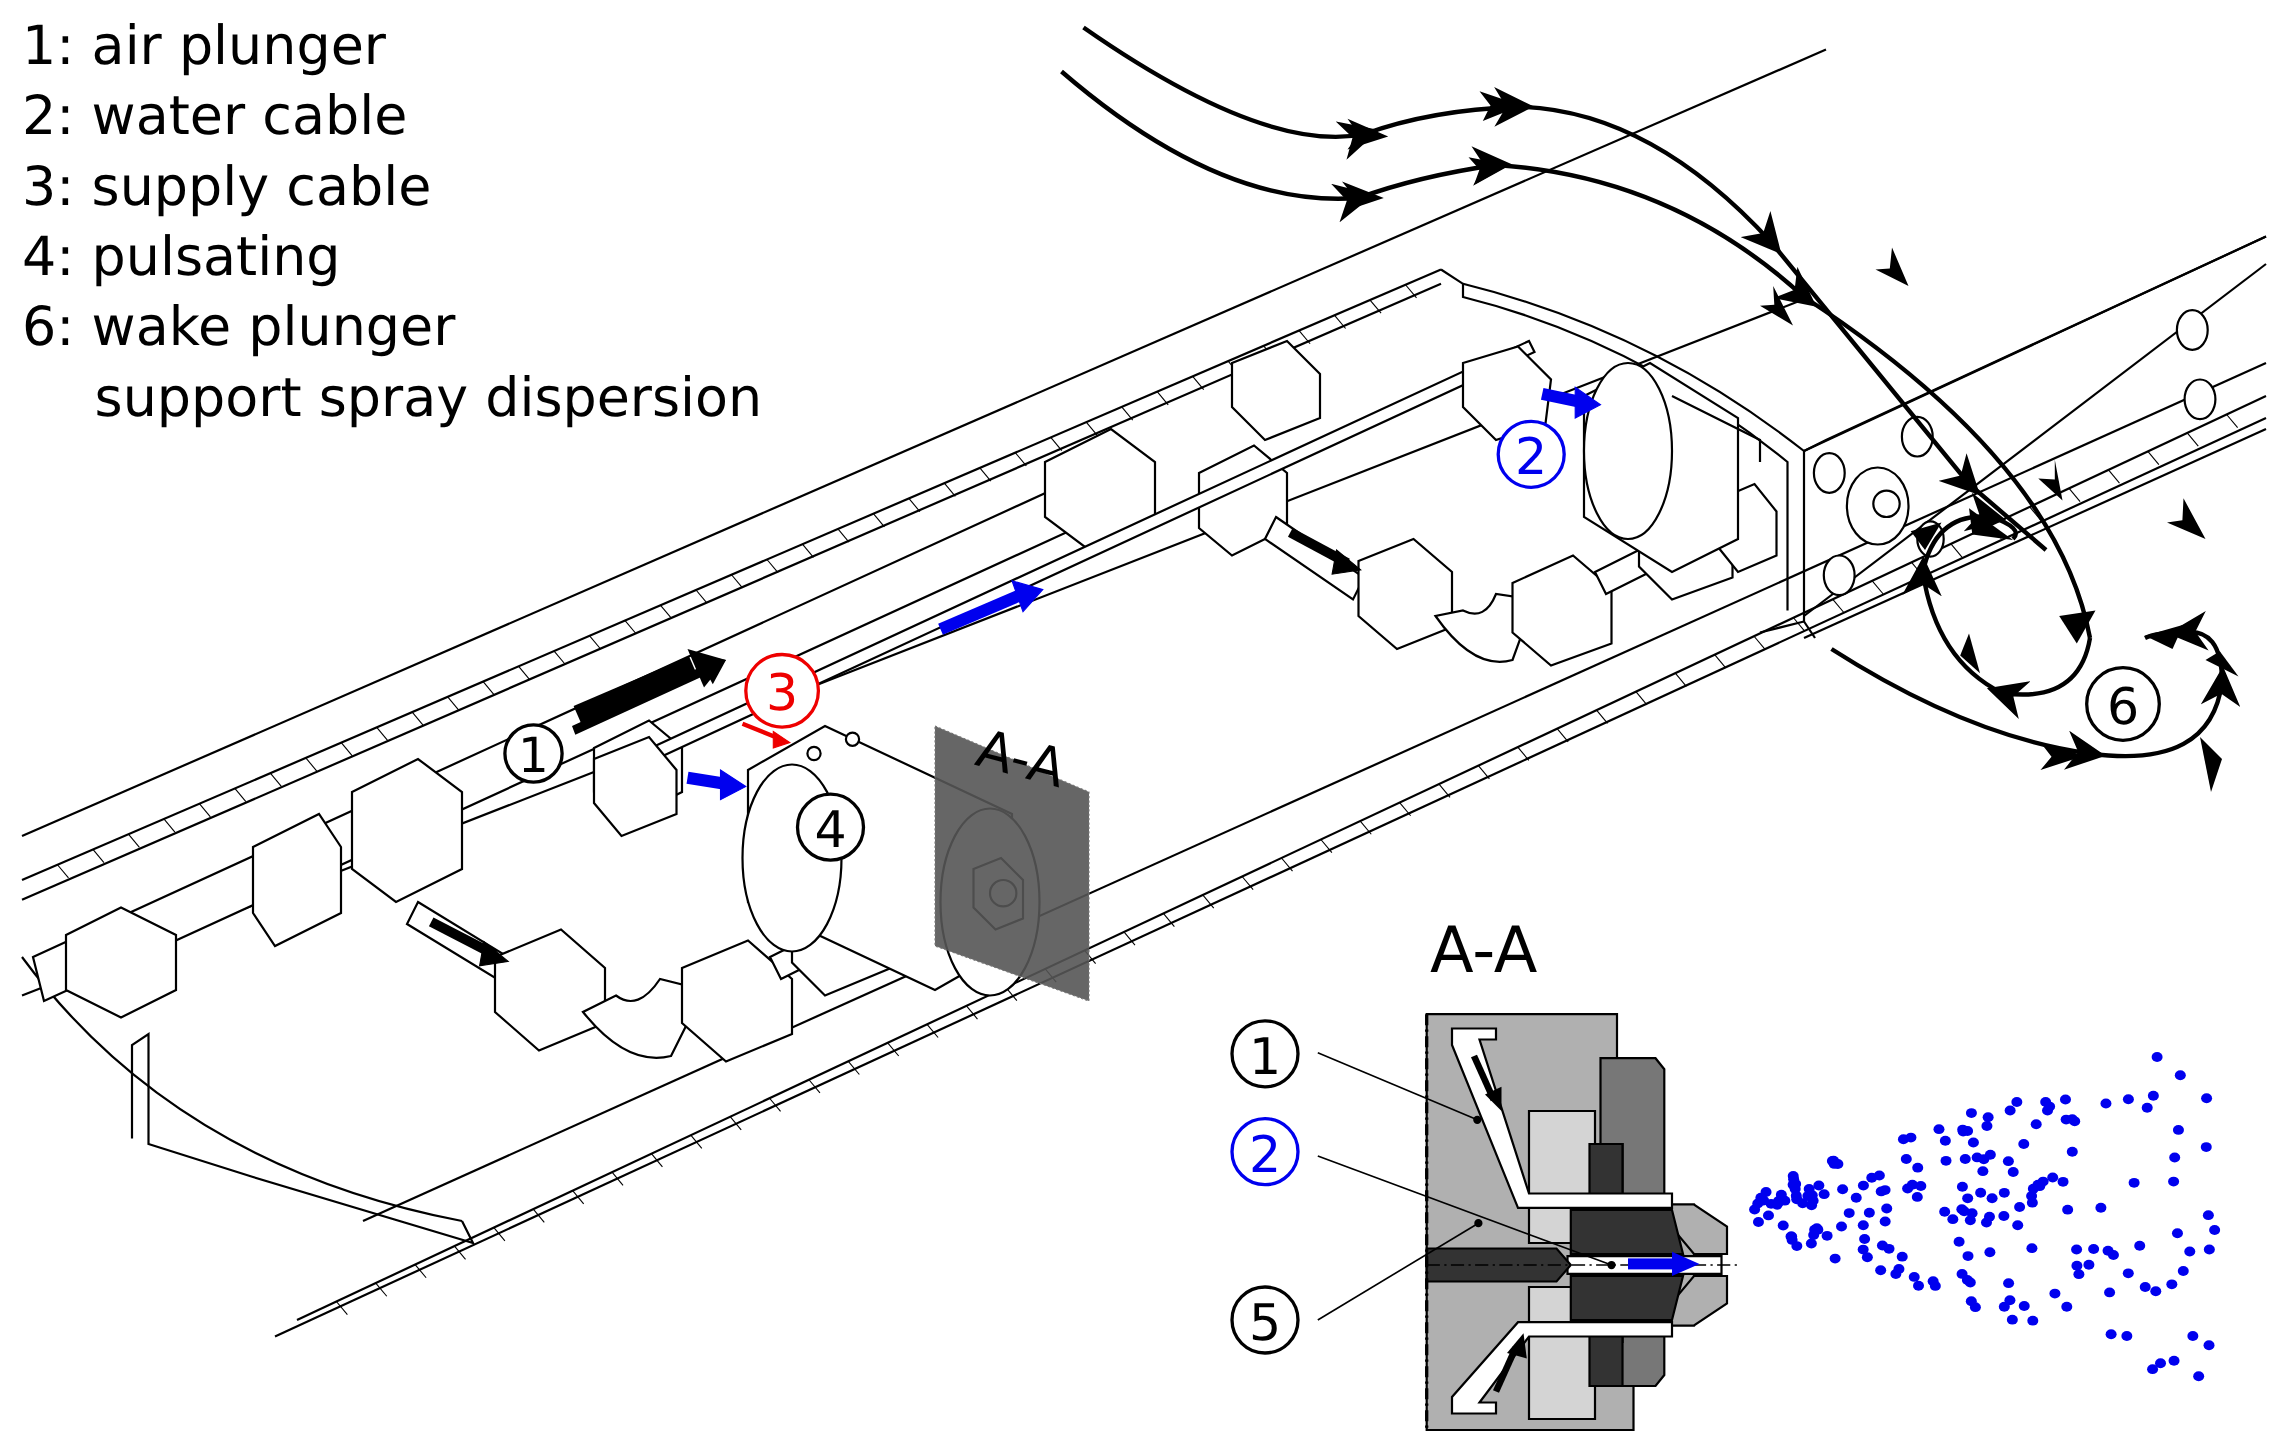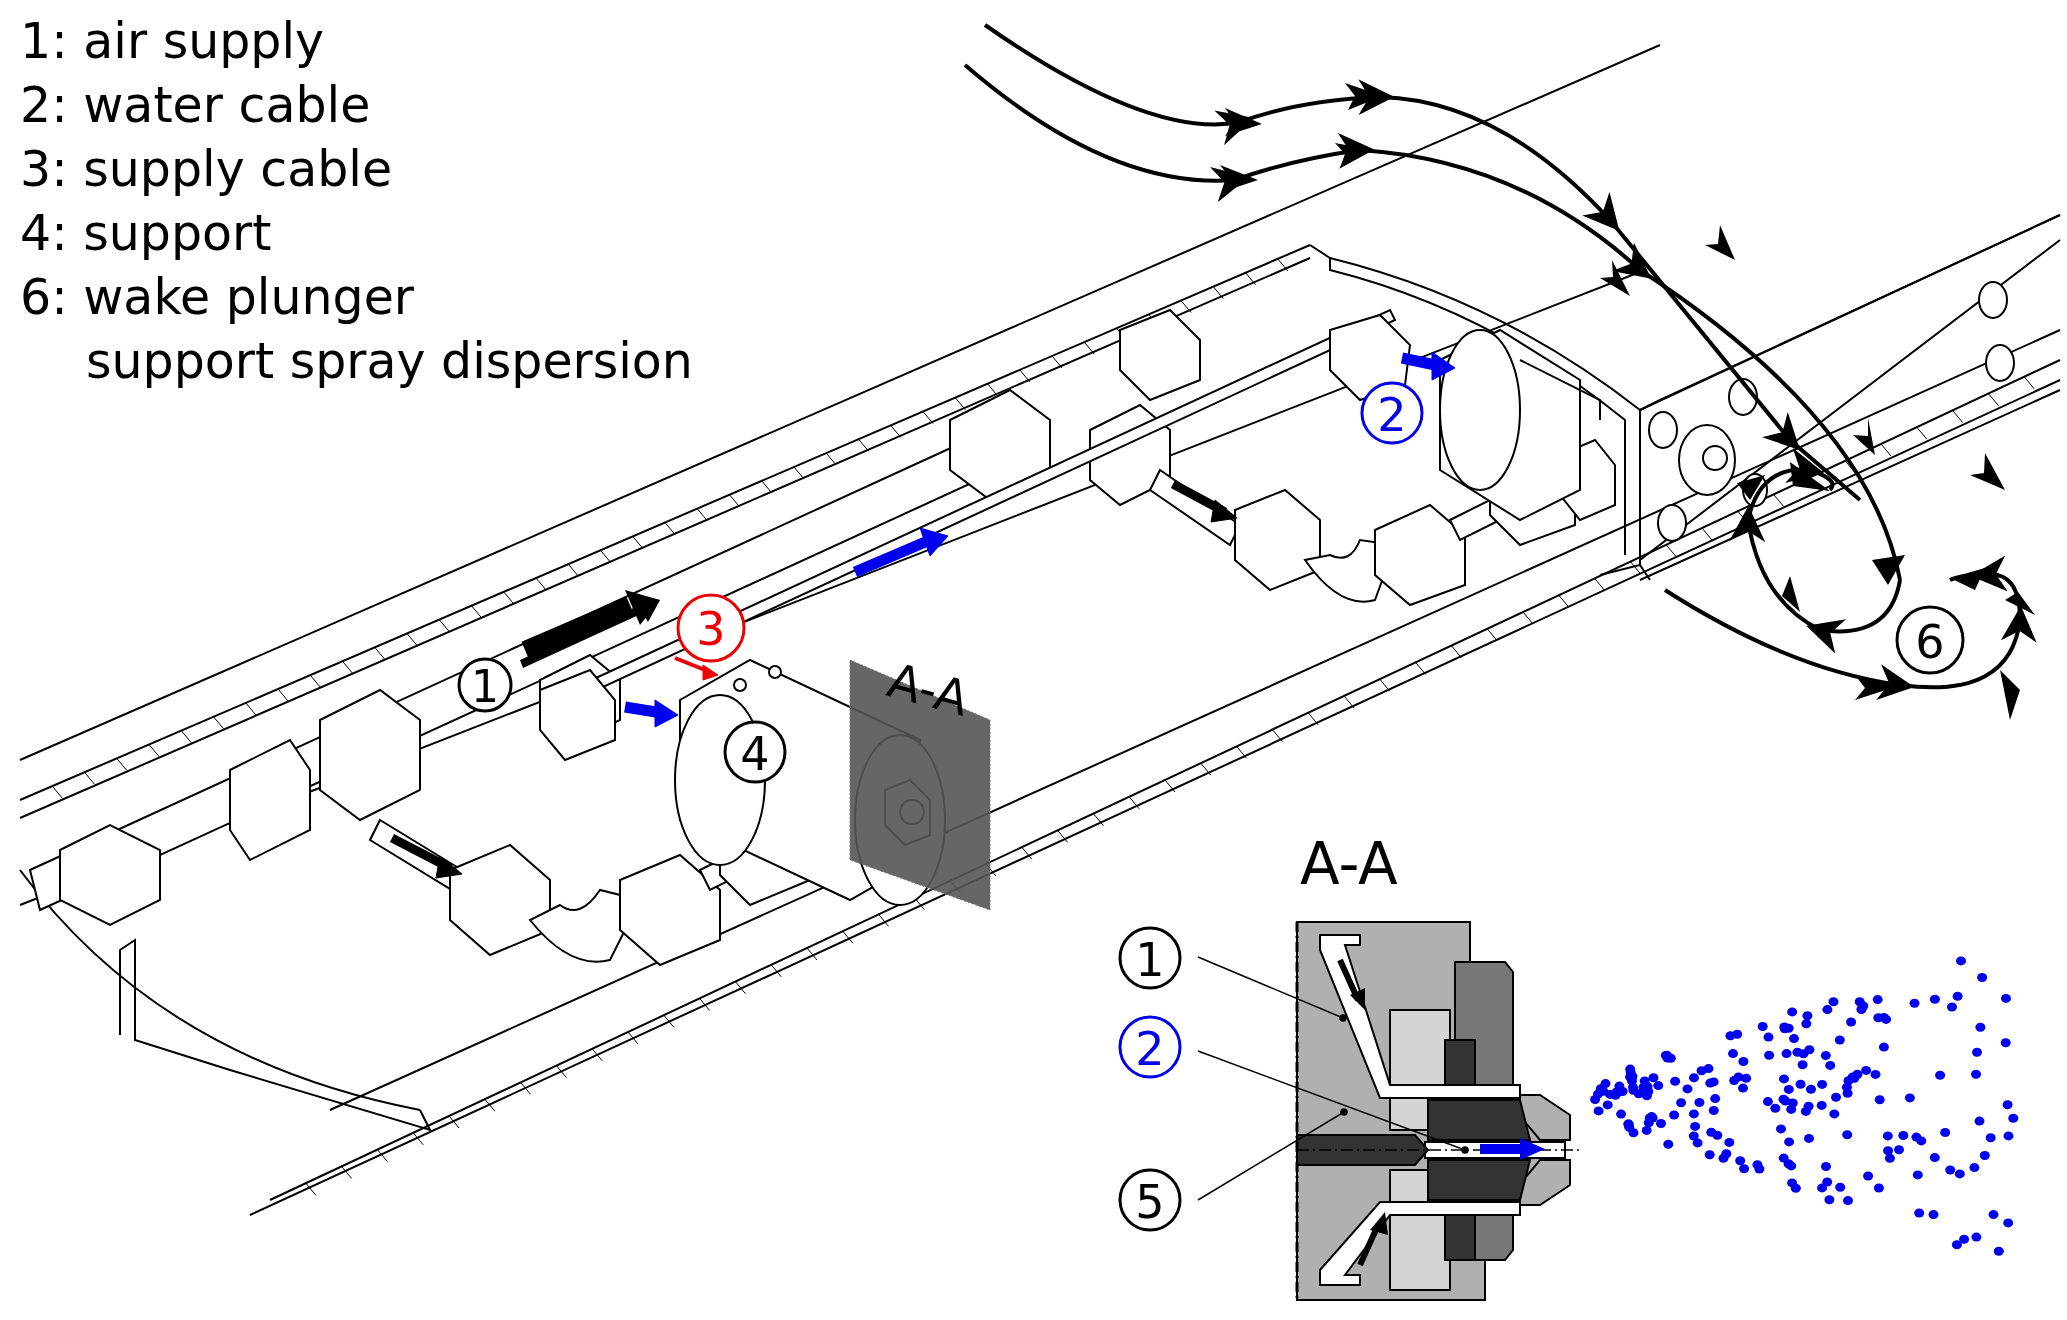--- a/index.html
+++ b/index.html
@@ -9,24 +9,24 @@
   .legend .row { white-space:nowrap; }
   .legend .cont { padding-left:66px; }
   svg text { font-family:"DejaVu Sans", sans-serif; }
 </style>
 </head>
 <body>
 
 <div id="stage">
 
   <div class="legend">
-    <div class="row"><span>1</span><span>:</span> <span>air supply</span></div>
+    <div class="row"><span>1</span><span>:</span> <span>air plunger</span></div>
     <div class="row"><span>2</span><span>:</span> <span>water cable</span></div>
     <div class="row"><span>3</span><span>:</span> <span>supply cable</span></div>
-    <div class="row"><span>4</span><span>:</span> <span>support</span></div>
+    <div class="row"><span>4</span><span>:</span> <span>pulsating</span></div>
     <div class="row"><span>6</span><span>:</span> <span>wake plunger</span></div>
     <div class="row cont">support spray dispersion</div>
   </div>
 
   <svg width="2067" height="1320" viewBox="0 0 2067 1320" style="position:absolute;left:0;top:0">
     <defs>
       <marker id="arrowK" viewBox="0 0 10 10" refX="6" refY="5" markerWidth="9" markerHeight="9" orient="auto">
         <path d="M0,0 L10,5 L0,10 L3,5 z" fill="#000"></path>
       </marker>
     </defs>

